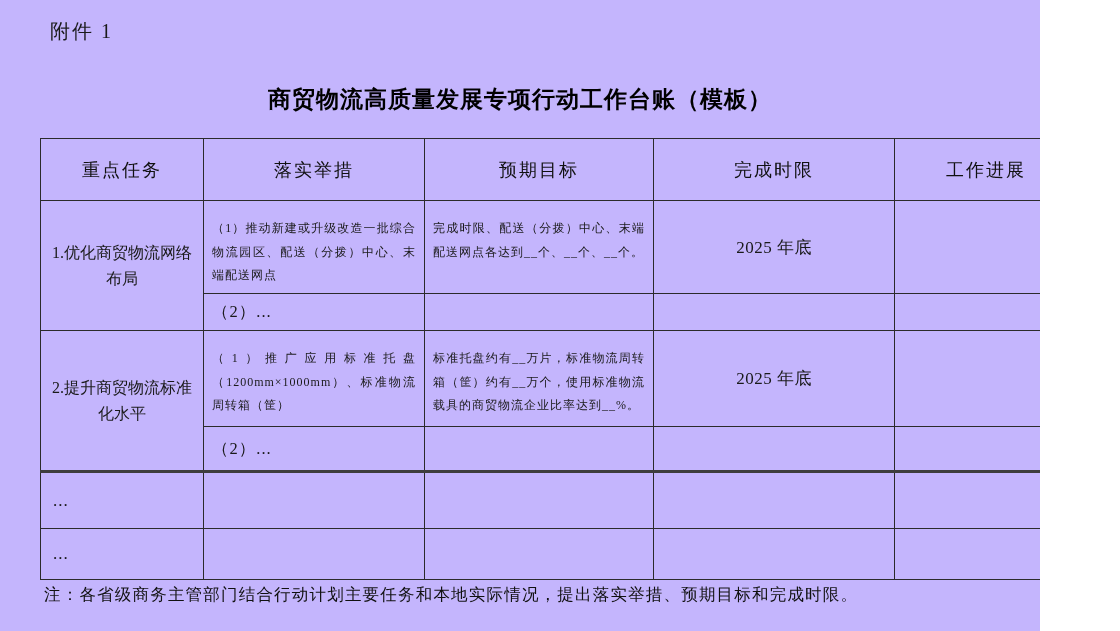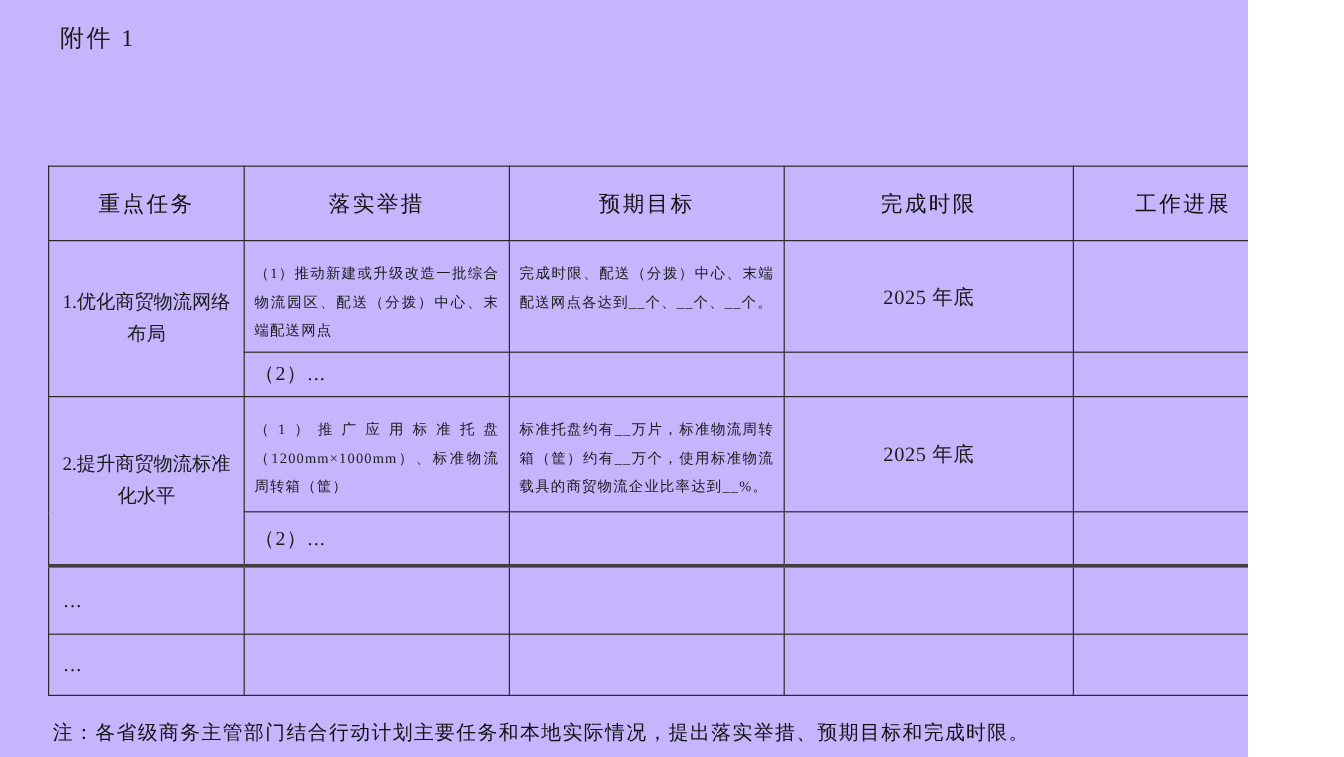--- a/index.html
+++ b/index.html
@@ -99,34 +99,35 @@
   td.task-dots {
     text-align: left;
     vertical-align: middle;
     font-size: 17px;
     padding-left: 12px;
     letter-spacing: 1px;
   }
   .note {
     position: absolute;
     left: 44px;
-    top: 600px;
+    top: 584px;
     font-size: 16.5px;
     letter-spacing: 1.2px;
     color: #111;
     white-space: nowrap;
   }
 </style>
 </head>
 <body>
 
 <div class="page">
 
   <div class="attachment">附件 1</div>
 
+  <h1 class="title">商贸物流高质量发展专项行动工作台账（模板）</h1>
 
   <table class="ledger">
     <colgroup>
       <col style="width:163px">
       <col style="width:221px">
       <col style="width:229px">
       <col style="width:241px">
       <col style="width:183px">
     </colgroup>
     <thead>

